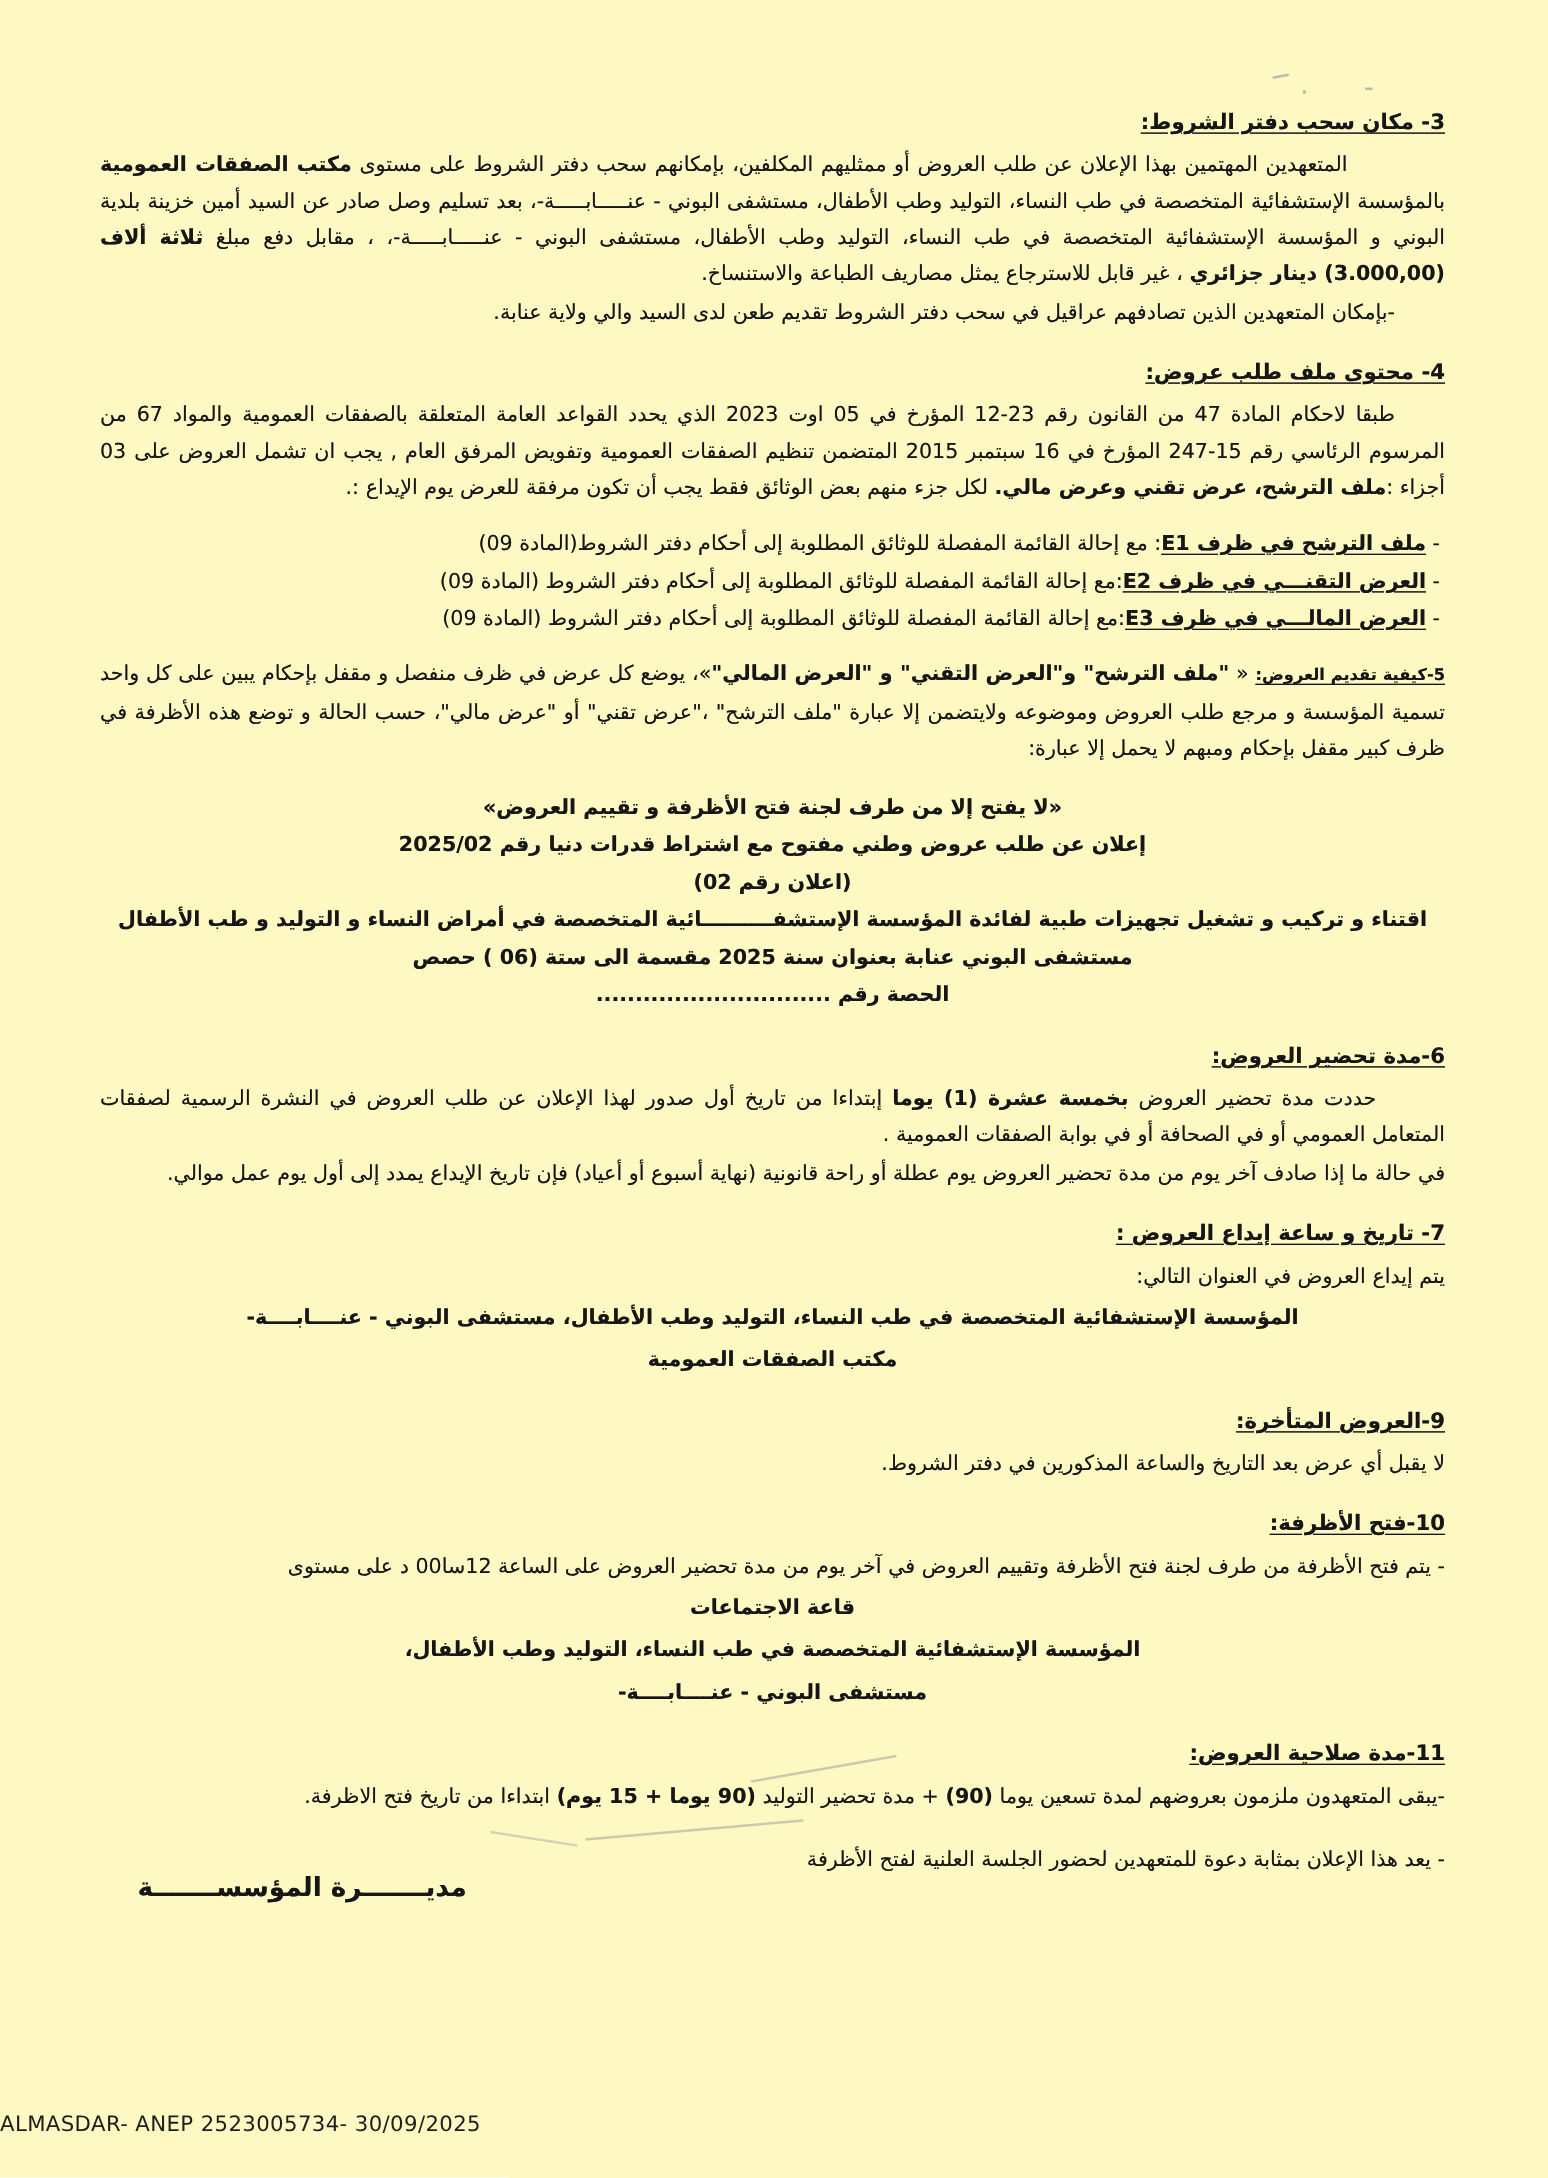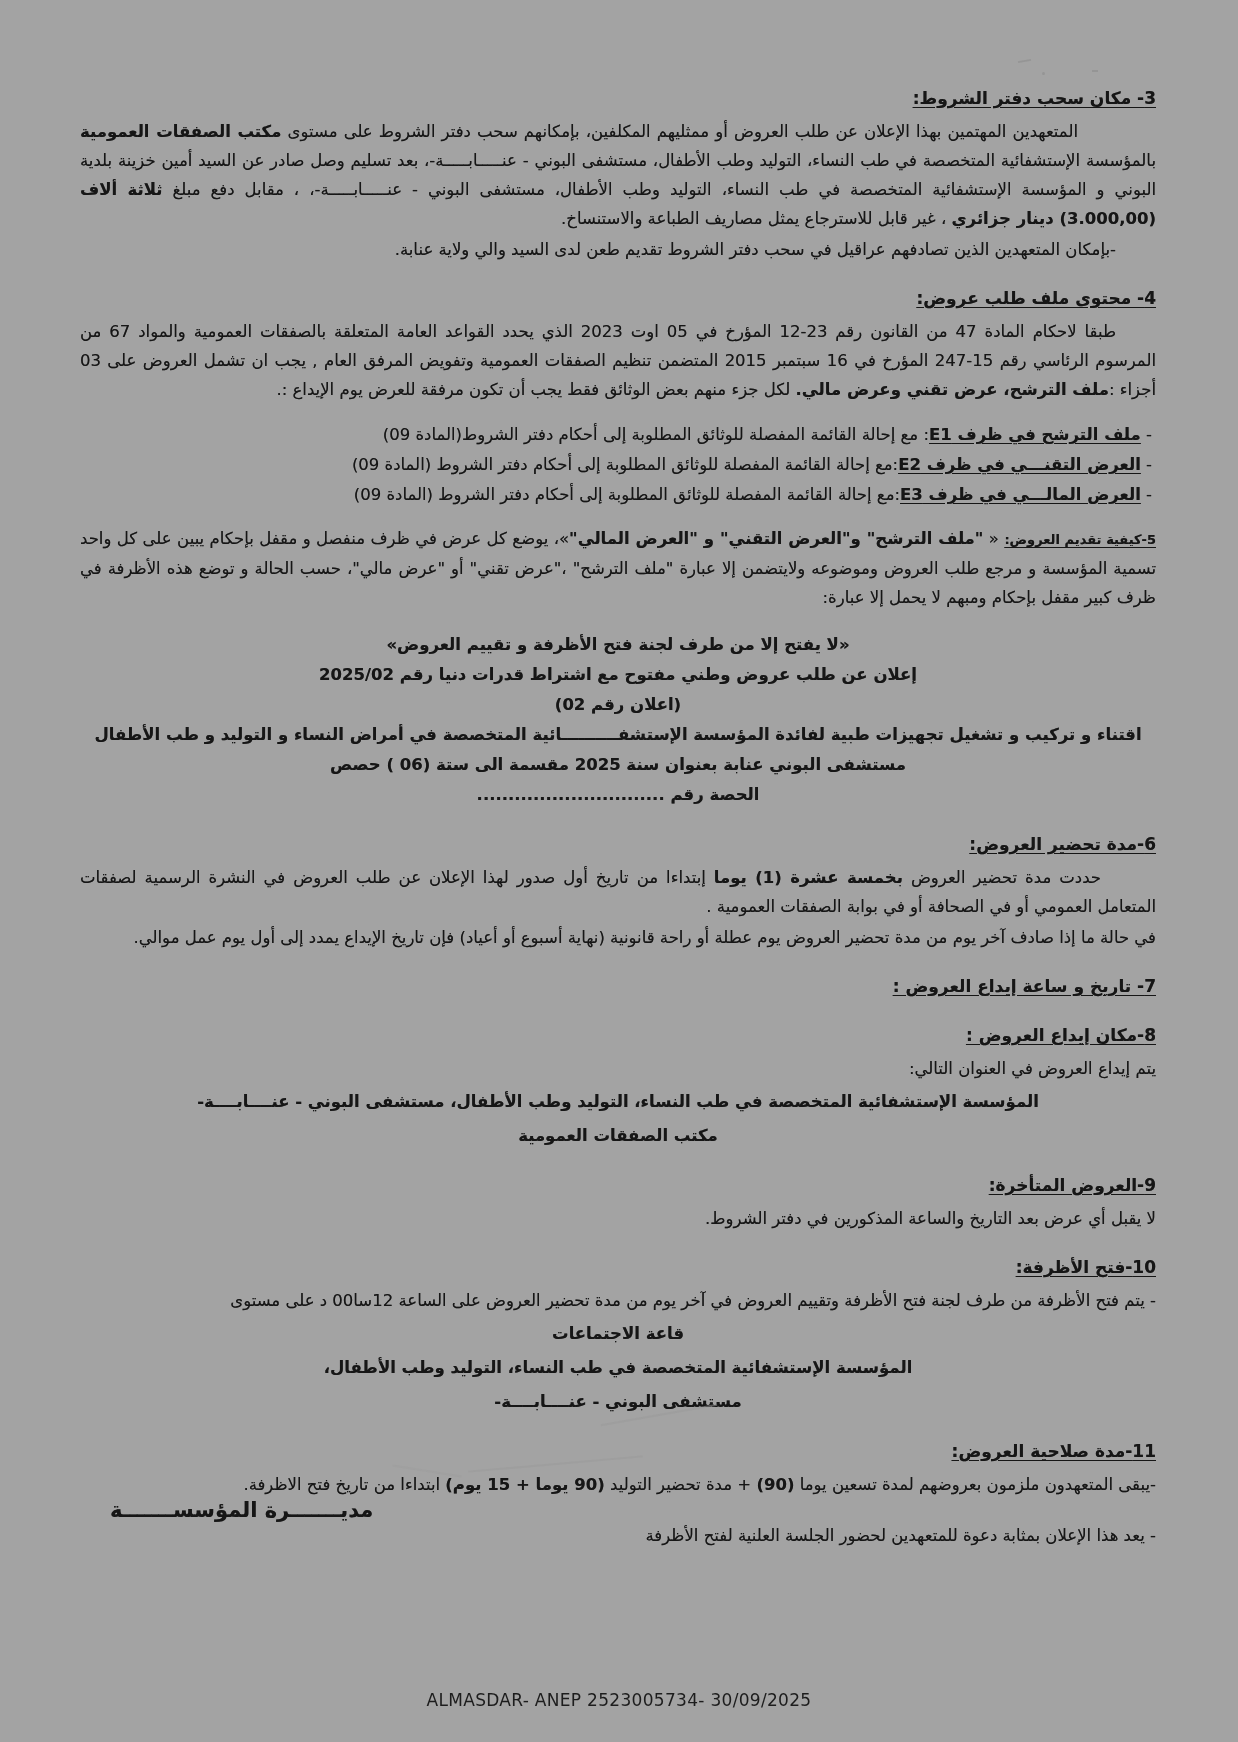--- a/index.html
+++ b/index.html
@@ -1,19 +1,19 @@
 <!DOCTYPE html>
 <html><head>
 <meta charset="utf-8">
 <style>
   html,body { margin:0; padding:0; background:#ffffff; }
   .page {
     position:relative;
     width:1238px; height:1742px;
-    background:#a3a3a3;
+    background:#fef9c3;
     font-family:"DejaVu Sans", sans-serif;
     color:#161616;
     overflow:hidden;
   }
   .content {
     position:absolute; top:84px; right:82px; left:80px;
     direction:rtl;
     text-align:justify;
     font-size:16.5px;
     line-height:29px;
@@ -41,21 +41,20 @@
   .center-line { margin:0; }
   .addr { text-align:center; font-weight:bold; margin:4px 0; line-height:30px; }
   .signature {
     position:absolute; left:110px; top:1498px;
     direction:rtl;
     font-weight:bold; font-size:21px;
     text-shadow:0 0 0.5px rgba(20,20,20,0.55);
   }
   .footer {
     position:absolute; bottom:32px; left:0; right:0;
-    text-align:center;
     font-size:17px; color:#1d1d1d;
     letter-spacing:0.3px;
     direction:ltr;
   }
   
   .artifact { position:absolute; background:#8a8a8a; opacity:0.55; }
   .a1 { top:60px; left:1018px; width:13px; height:2px; transform:rotate(-10deg); }
   .a2 { top:70px; left:1092px; width:6px; height:2px; }
   .a3 { top:72px; left:1042px; width:3px; height:3px; border-radius:50%; }
   .scribble { position:absolute; border-top:2px solid #9a9a9a; opacity:0.5; }
@@ -96,21 +95,20 @@
       <p class="center-line">اقتناء و تركيب و تشغيل  تجهيزات طبية لفائدة المؤسسة الإستشفــــــــــائية المتخصصة في أمراض النساء و التوليد و طب الأطفال مستشفى البوني عنابة بعنوان سنة 2025 مقسمة الى ستة (06 ) حصص</p>
       <p class="center-line">الحصة رقم ..............................</p>
     </div>
 
     <div class="sec-h">6-مدة تحضير العروض:</div>
     <p class="para ind-55"><span>حددت مدة تحضير العروض </span><b>بخمسة عشرة (1) يوما</b><span>  إبتداءا من تاريخ أول صدور لهذا الإعلان عن طلب العروض في النشرة الرسمية لصفقات المتعامل العمومي أو في الصحافة أو في بوابة الصفقات العمومية .</span></p>
     <p class="para">في حالة ما إذا صادف آخر يوم من مدة تحضير العروض يوم عطلة أو راحة قانونية (نهاية أسبوع أو أعياد) فإن تاريخ الإيداع يمدد إلى أول يوم عمل موالي.</p>
 
     <div class="sec-h">7- تاريخ  و ساعة إيداع العروض :</div>
 
-    <div class="sec-h">8-مكان إيداع العروض :</div>
     <p class="para">يتم إيداع العروض في العنوان التالي:</p>
     <p class="addr">المؤسسة الإستشفائية المتخصصة في طب النساء، التوليد وطب الأطفال، مستشفى البوني - عنــــابــــة-</p>
     <p class="addr">مكتب الصفقات العمومية</p>
 
     <div class="sec-h">9-العروض المتأخرة:</div>
     <p class="para">لا يقبل أي عرض بعد التاريخ والساعة المذكورين في دفتر الشروط.</p>
 
     <div class="sec-h">10-فتح الأظرفة:</div>
     <p class="para">- يتم فتح الأظرفة من طرف لجنة فتح الأظرفة وتقييم العروض في آخر يوم من مدة تحضير العروض على الساعة 12سا00 د على مستوى</p>
     <p class="addr">قاعة الاجتماعات</p>

